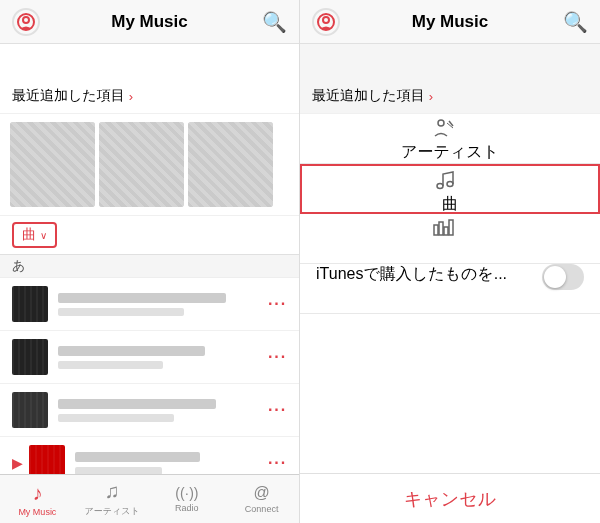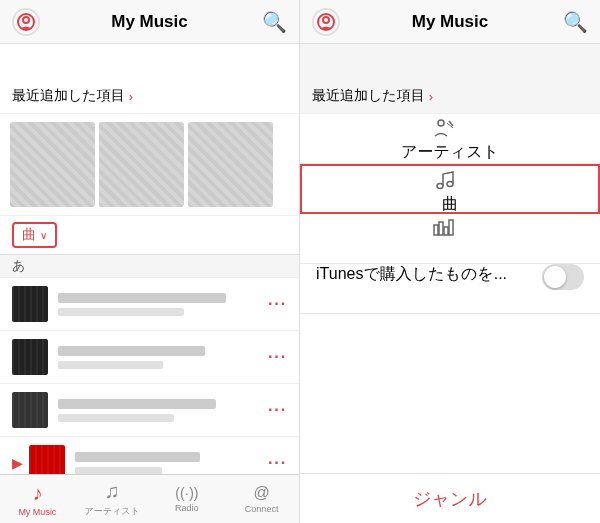--- a/index.html
+++ b/index.html
@@ -524,15 +524,15 @@
 
 
     <div class="itunes-row">
       <span class="itunes-label">iTunesで購入したものを...</span>
       <div class="toggle-switch"></div>
     </div>
 
   </div>
 
   <div class="cancel-bar">
-    <span class="cancel-button">ジャンル</span>
+    <span class="cancel-button">キャンセル</span>
   </div>
 </div>
 
 </body></html>

